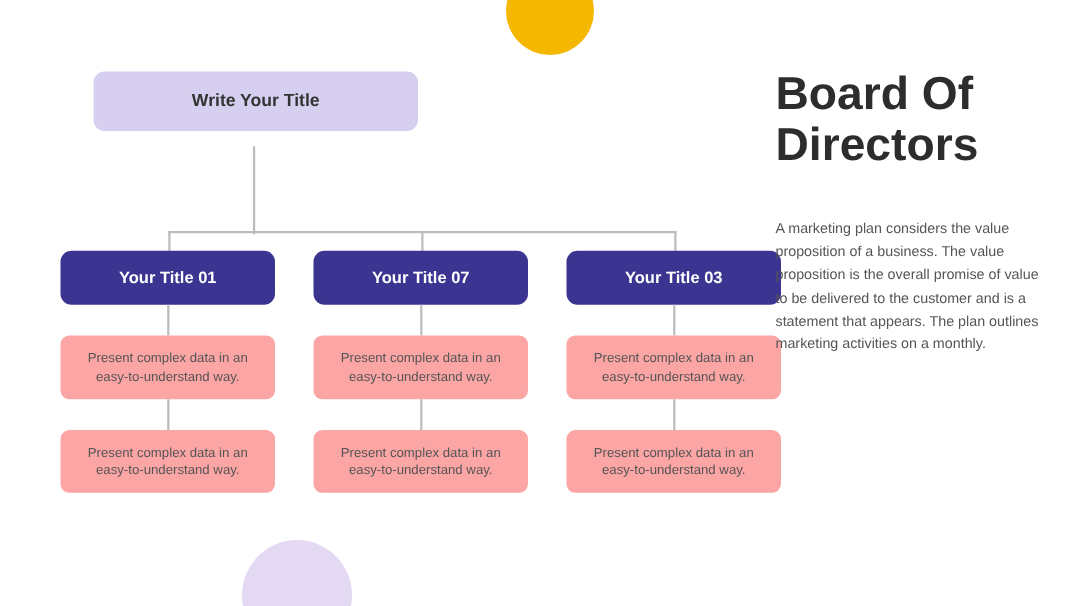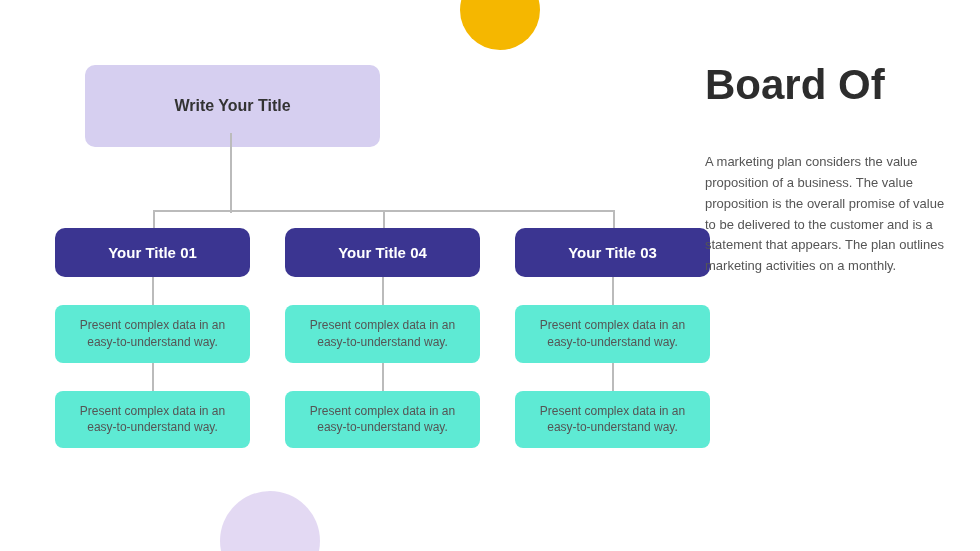--- a/index.html
+++ b/index.html
@@ -41,21 +41,21 @@
       top: 55px;
       left: 55px;
       width: 670px;
       height: 490px;
     }
 
     
     .root-box {
       background: #d6cff0;
       border-radius: 10px;
-      padding: 32px 30px;
+      padding: 18px 30px;
       width: 295px;
       text-align: center;
       position: absolute;
       top: 10px;
       left: 30px;
     }
     .root-box span {
       font-weight: bold;
       font-size: 16px;
       color: #333;
@@ -73,21 +73,21 @@
 
     
     .line-v {
       width: 2px;
       height: 28px;
       background: #bbb;
     }
 
     
     .text-box {
-      background: #5eead4;
+      background: #fca5a5;
       border-radius: 8px;
       padding: 12px 10px;
       width: 195px;
       text-align: center;
       font-size: 12px;
       color: #555;
       line-height: 1.4;
     }
 
     
@@ -198,21 +198,21 @@
       <span>Present complex data in an easy-to-understand way.</span>
     </div>
     <div class="line-v"></div>
     <div class="text-box">
       <span>Present complex data in an easy-to-understand way.</span>
     </div>
   </div>
 
   <div class="col-wrap col-wrap-2">
     <div class="title-box">
-      <span>Your Title 04</span>
+      <span>Your Title 07</span>
     </div>
     <div class="line-v"></div>
     <div class="text-box">
       <span>Present complex data in an easy-to-understand way.</span>
     </div>
     <div class="line-v"></div>
     <div class="text-box">
       <span>Present complex data in an easy-to-understand way.</span>
     </div>
   </div>
@@ -229,15 +229,16 @@
     <div class="text-box">
       <span>Present complex data in an easy-to-understand way.</span>
     </div>
   </div>
 
 </div>
 
 <div class="right-panel">
   <h1>
     <span>Board Of</span><br>
+    <span>Directors</span>
   </h1>
   <p>A marketing plan considers the value proposition of a business. The value proposition is the overall promise of value to be delivered to the customer and is a statement that appears. The plan outlines marketing activities on a monthly.</p>
 </div>
 
 </body></html>

